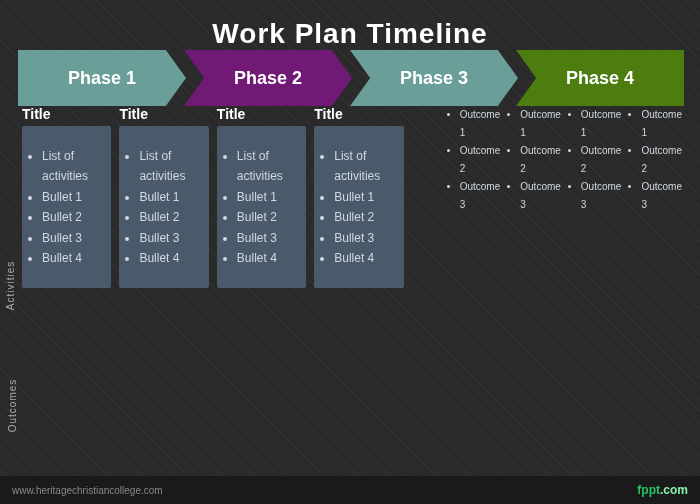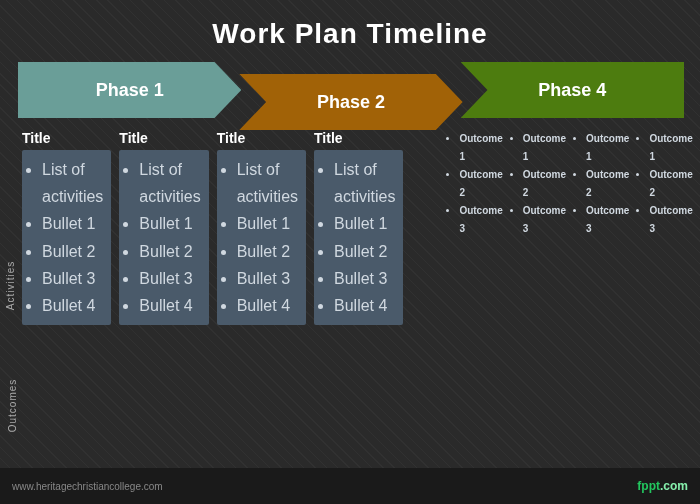--- a/index.html
+++ b/index.html
@@ -114,23 +114,23 @@
 
     .column-title {
       font-size: 14px;
       font-weight: bold;
       color: #fff;
       margin-bottom: 4px;
     }
 
     .bullet-box {
       background: #4a5a6a;
-      padding: 6px 8px;
+      padding: 20px 8px;
       border-radius: 2px;
-      font-size: 16px;
+      font-size: 12px;
       color: #d0d8e0;
       line-height: 1.7;
     }
 
     .bullet-box ul {
       list-style: disc;
       padding-left: 12px;
     }
 
     
@@ -150,30 +150,29 @@
     .outcome-list {
       flex: 1;
       font-size: 10px;
       color: #d0d8e0;
       line-height: 1.8;
     }
 
     .outcome-list ul {
       list-style: disc;
       padding-left: 12px;
-      font-weight: bold;
     }
 
     
     .bottom-bar {
       position: absolute;
       bottom: 0;
       left: 0;
       right: 0;
-      height: 36px;
+      height: 28px;
       background: #1a1a1a;
       display: flex;
       align-items: center;
       justify-content: space-between;
       padding: 0 12px;
     }
 
     .bottom-url {
       font-size: 10px;
       color: #888;
@@ -189,21 +188,22 @@
       color: #22c55e;
     }
   </style>
 </head>
 <body>
 
 <div class="page-title">Work Plan Timeline</div>
 
 <div class="phases-row" id="phases-row">
     <div class="phase-arrow" style="clip-path: polygon(0% 0%, 88% 0%, 100% 50%, 88% 100%, 0% 100%);">Phase 1</div>
-    <div class="phase-arrow" style="clip-path: polygon(0% 0%, 88% 0%, 100% 50%, 88% 100%, 0% 100%, 12% 50%); background: #a16207; margin-top: 24px;">Phase 2</div>
+    <div class="phase-arrow" style="clip-path: polygon(0% 0%, 88% 0%, 100% 50%, 88% 100%, 0% 100%, 12% 50%); background: #701a75;">Phase 2</div>
+    <div class="phase-arrow" style="clip-path: polygon(0% 0%, 88% 0%, 100% 50%, 88% 100%, 0% 100%, 12% 50%);">Phase 3</div>
     <div class="phase-arrow" style="clip-path: polygon(0% 0%, 100% 0%, 100% 100%, 0% 100%, 12% 50%); background: #4d7c0f;">Phase 4</div>
   </div>
 
 <div class="side-labels">
   <span class="side-label side-label-activities">Activities</span>
   <span class="side-label side-label-outcomes">Outcomes</span>
 </div>
 
 <div class="main-content">
 

